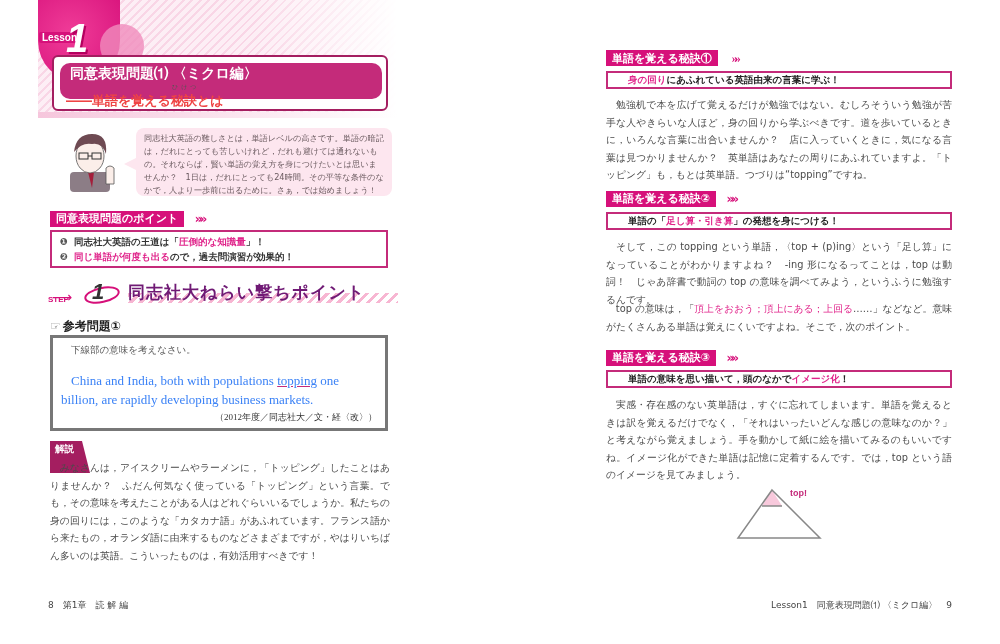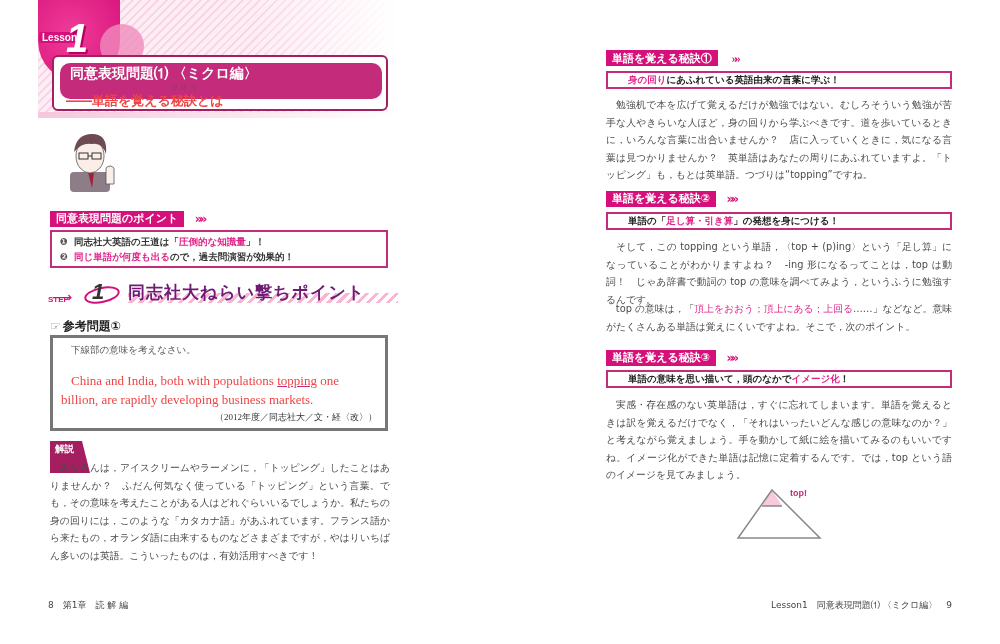--- a/index.html
+++ b/index.html
@@ -93,21 +93,21 @@
   .step-title { position: absolute; left: 80px; top: 0; font-size: 17px; font-weight: bold; color: #701a75; letter-spacing: 1px; }
 
   .ref-heading { position: absolute; left: 50px; top: 318px; font-size: 12px; font-weight: bold; color: #222; }
   .ref-heading .hand { color: #777; font-weight: normal; margin-right: 2px; }
 
   .question-box {
     position: absolute; left: 50px; top: 335px; width: 338px; height: 96px;
     border: 3px solid #777; padding: 6px 8px; color: #333;
   }
   .q-instr { font-size: 9.5px; padding-left: 10px; color: #555; }
-  .q-eng { font-family: "Liberation Serif", serif; font-size: 13px; line-height: 19px; margin-top: 14px; text-indent: 10px; color: #ef4444; }
+  .q-eng { font-family: "Liberation Serif", serif; font-size: 13px; line-height: 19px; margin-top: 14px; text-indent: 10px; color: #3b82f6; }
   .q-eng u { text-decoration-color: #c42b7a; }
   .q-src { font-family: "Liberation Serif", serif; font-size: 9px; text-align: right; margin-top: 2px; color: #333; }
 
   .kaisetsu {
     position: absolute; left: 50px; top: 441px; height: 32px; line-height: 15px;
     background: #a41e60; color: #fff; font-weight: bold; font-size: 9.5px; padding: 0 16px 0 5px;
     clip-path: polygon(0 0, 80% 0, 100% 100%, 0 100%);
   }
   .body-text { position: absolute; font-size: 9.8px; line-height: 17.5px; color: #4a4a4a; text-align: justify; }
 
@@ -142,20 +142,21 @@
   <svg class="avatar" viewBox="0 0 64 66">
     <rect x="10" y="46" width="40" height="20" rx="4" fill="#8c7d86"></rect>
     <polygon points="28,46 34,46 32,62" fill="#a41e3a"></polygon>
     <ellipse cx="30" cy="30" rx="14" ry="17" fill="#fbeee9" stroke="#555" stroke-width=".8"></ellipse>
     <path d="M14 26 Q16 8 32 8 Q48 8 46 28 Q42 16 32 18 Q22 16 14 26Z" fill="#6e4a52"></path>
     <rect x="19" y="27" width="9" height="6" fill="none" stroke="#333" stroke-width="1"></rect>
     <rect x="32" y="27" width="9" height="6" fill="none" stroke="#333" stroke-width="1"></rect>
     <line x1="28" y1="30" x2="32" y2="30" stroke="#333"></line>
     <path d="M46 58 L46 42 Q50 38 54 42 L54 58Z" fill="#fbeee9" stroke="#555" stroke-width=".8"></path>
   </svg>
+  <div class="speech">同志社大英語の難しさとは，単語レベルの高さです。単語の暗記は，だれにとっても苦しいけれど，だれも避けては通れないもの。それならば，賢い単語の覚え方を身につけたいとは思いませんか？　1日は，だれにとっても24時間。その平等な条件のなかで，人より一歩前に出るために。さぁ，では始めましょう！</div>
 
   <div class="tag-heading" style="left:50px; top:211px;">
     <span>同意表現問題のポイント</span>
     <span class="chev">»»</span>
   </div>
   <div class="points-box">
     <div>
       <span class="num-circle">❶</span><span>同志社大英語の王道は「</span><span class="pink">圧倒的な知識量</span><span>」！</span>
     </div>
     <div>

